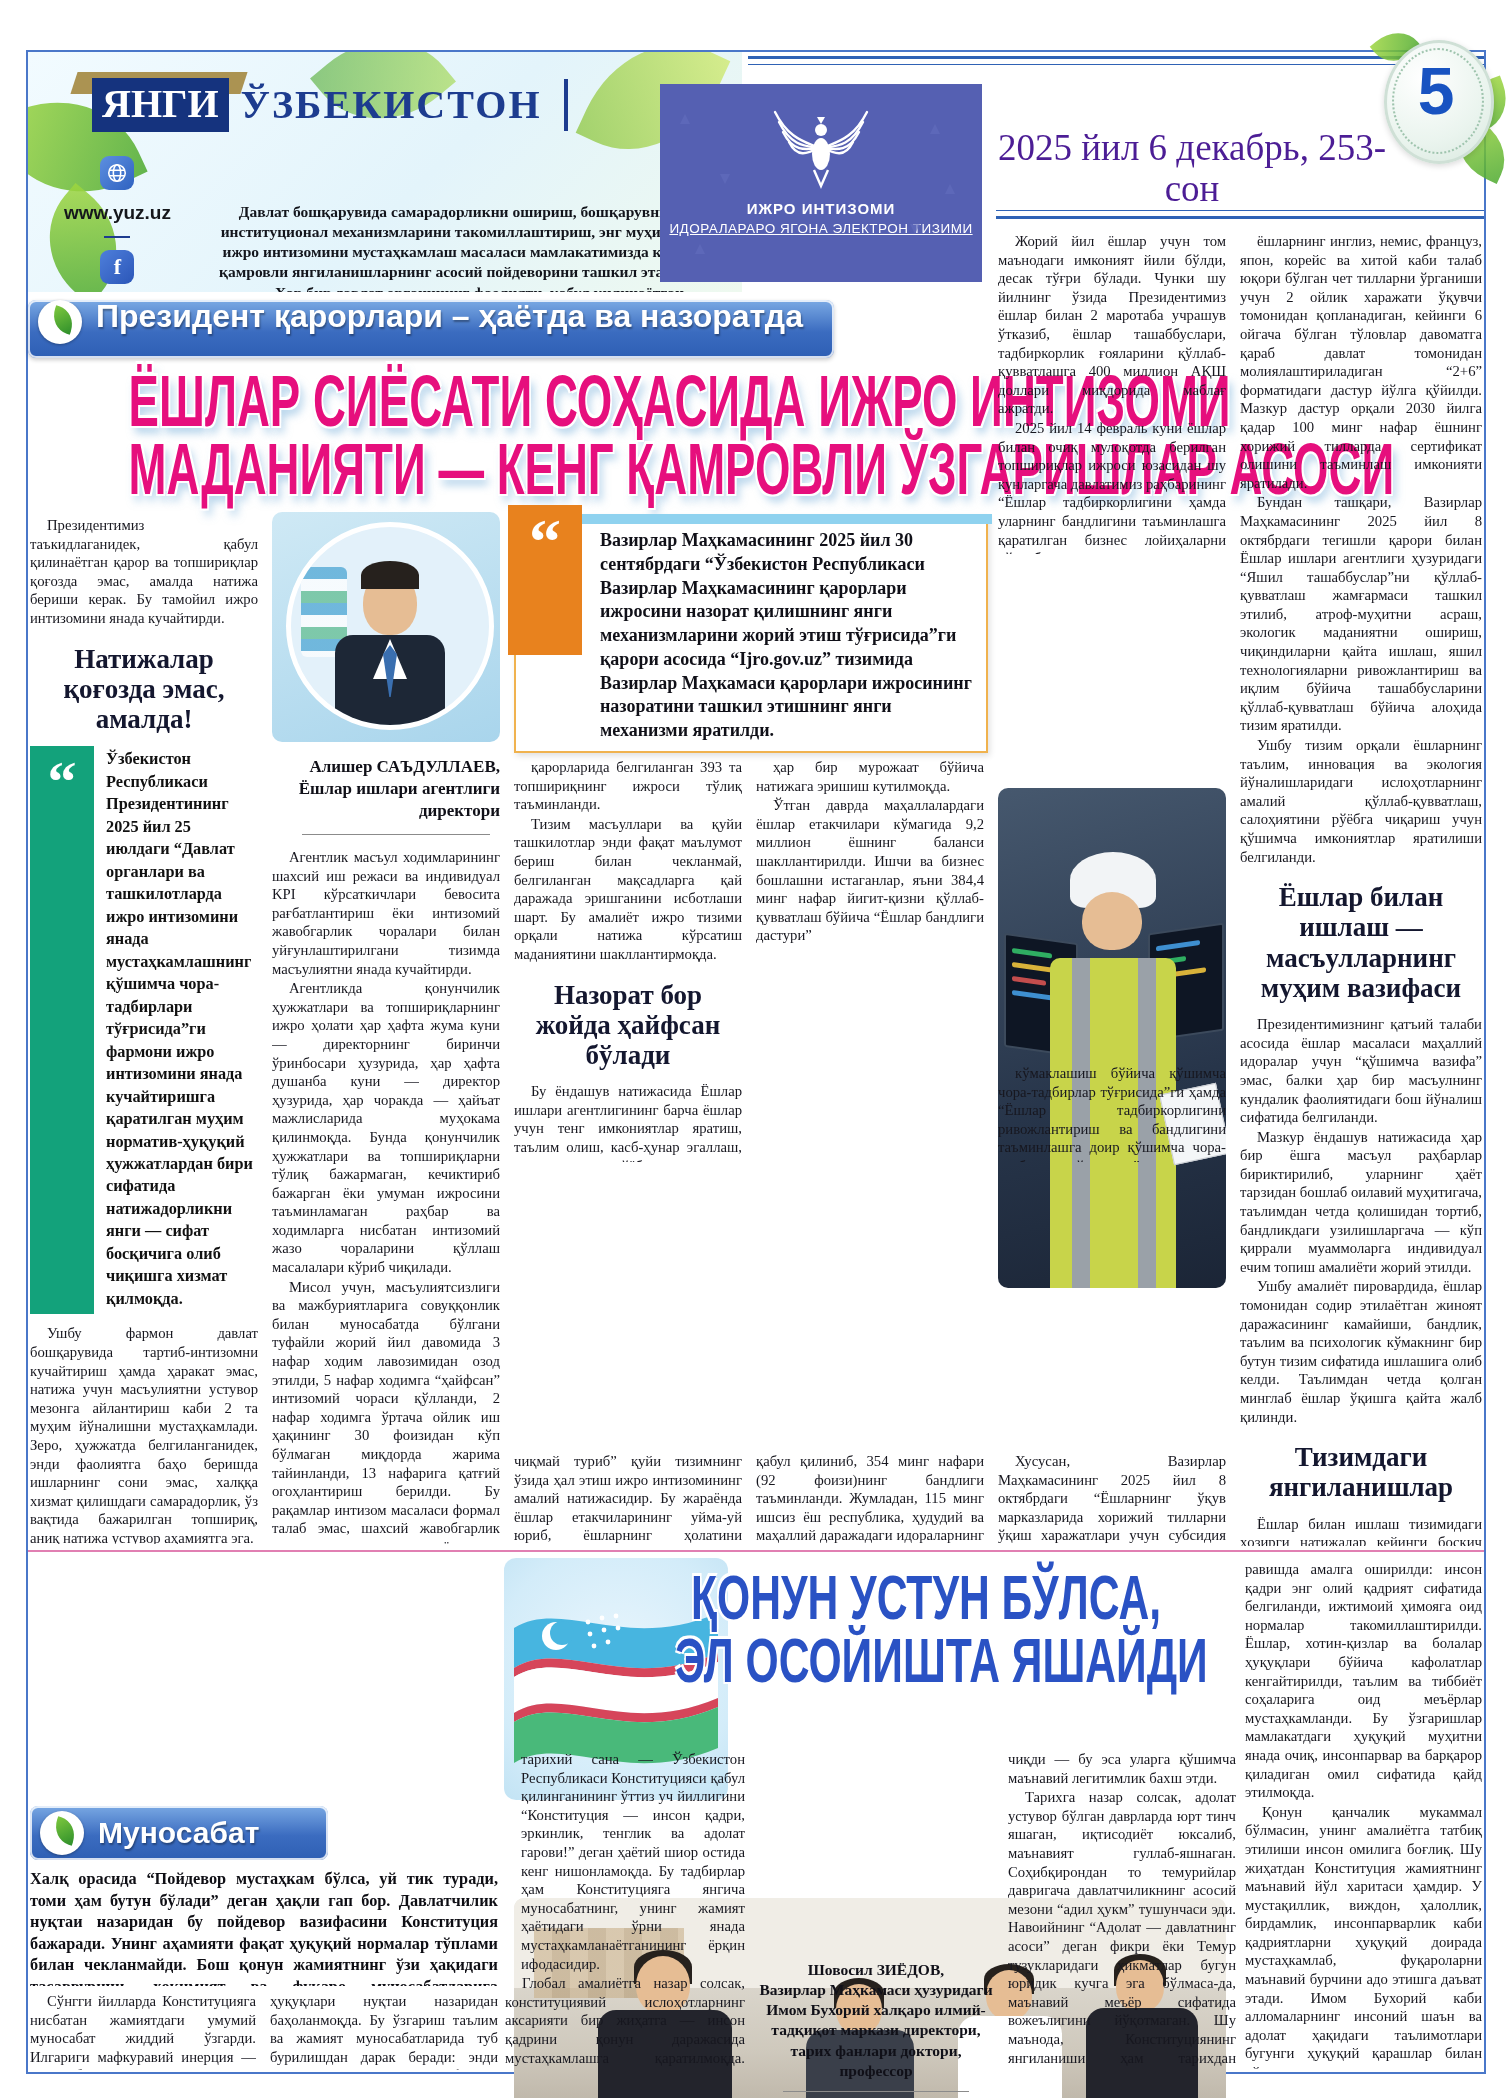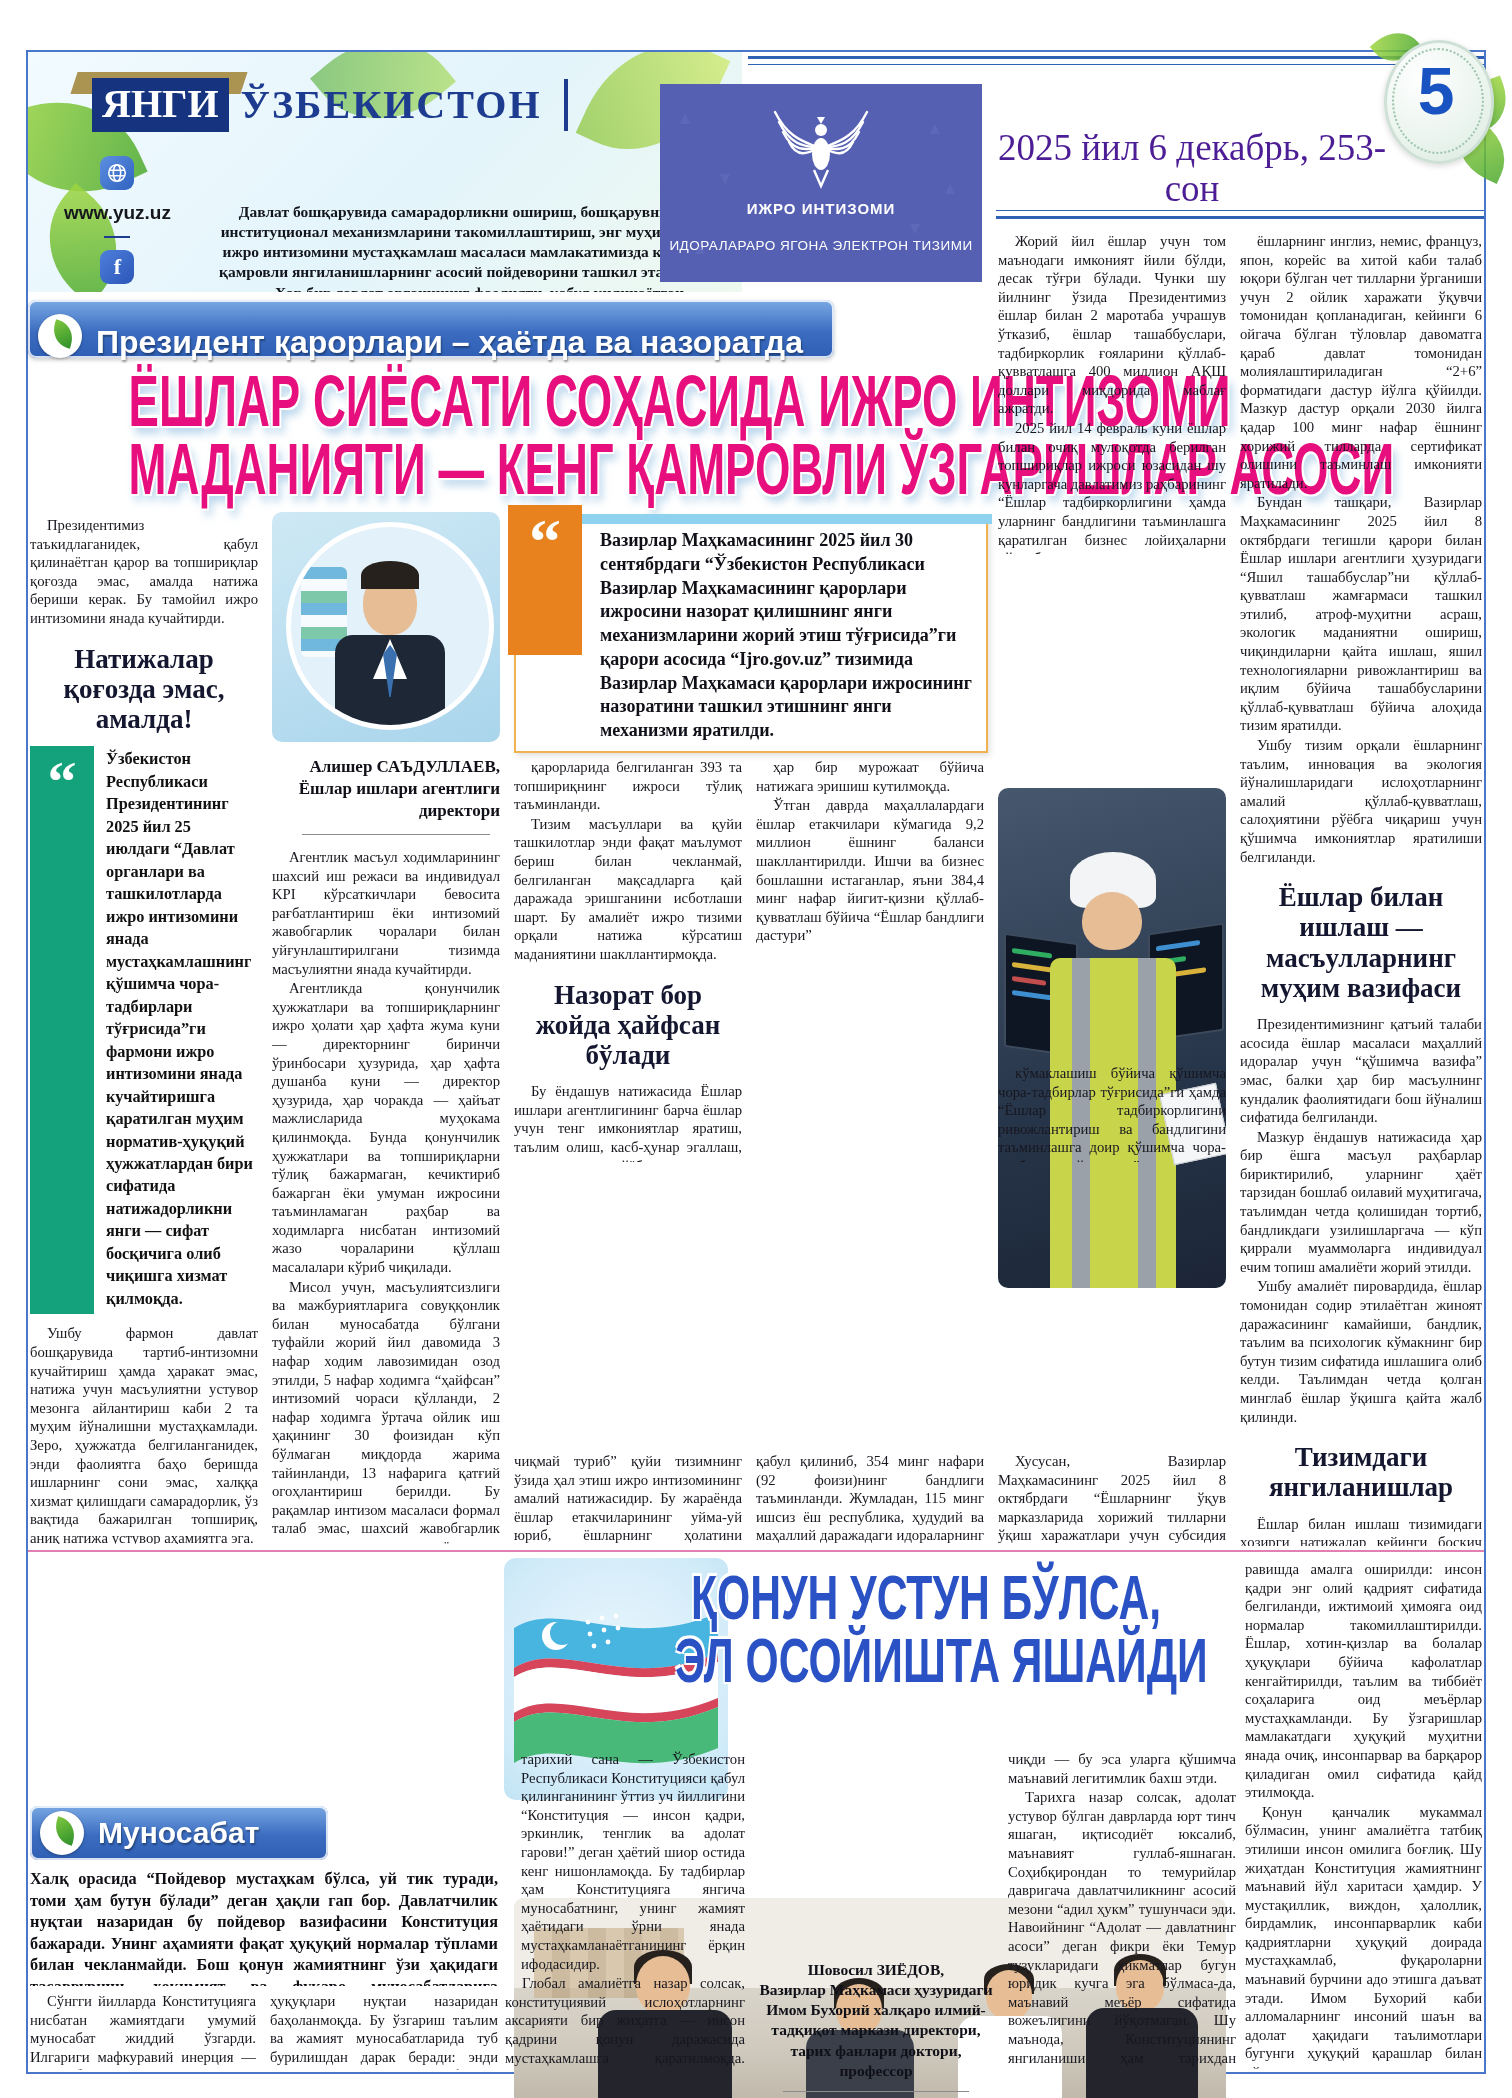--- a/index.html
+++ b/index.html
@@ -20,36 +20,36 @@
   .sq.blue{background:linear-gradient(135deg,#5d8fe0,#2f62c0);}
   .sq.fb{background:linear-gradient(135deg,#4e7fdb,#2b56b8);font:bold 22px "Liberation Serif",serif;}
   .sq.tg{background:linear-gradient(135deg,#58b7ec,#2f7ccc);}
   .sq.ig{background:linear-gradient(135deg,#7b3fd4 0%,#e4347b 55%,#ffb34d 100%);}
   .dash{width:26px;height:0;border-top:2px solid #1d3c8f;}
   .mast-intro{position:absolute;left:188px;top:150px;width:468px;text-align:right;font:bold 15.5px/1.3 "Liberation Serif",serif;color:#13151c;}
   
   .emblem{left:660px;top:84px;width:322px;height:198px;background:#5560b2;color:#fff;text-align:center;overflow:hidden;}
   .emblem .tri{position:absolute;width:10px;height:10px;background:#616cbc;clip-path:polygon(50% 0,100% 100%,0 100%);opacity:.7;}
   .emb-line1{font:bold 15px/1.2 "Liberation Sans",sans-serif;letter-spacing:1px;margin-top:4px;}
-  .emb-line2{font:13.5px/1.2 "Liberation Sans",sans-serif;letter-spacing:.5px;margin-top:20px;}
+  .emb-line2{font:13.5px/1.2 "Liberation Sans",sans-serif;letter-spacing:.5px;margin-top:3px;text-decoration:underline;}
   
   .rule{border-top:3px solid #2f62b5;border-bottom:1px solid #2f62b5;height:5px;}
   .rule2{border-top:1px solid #2f62b5;border-bottom:3px solid #2f62b5;height:5px;}
   .dateline{left:996px;top:128px;width:392px;text-align:center;font:37px/1.1 "Liberation Serif",serif;color:#4c1d95;}
   .badge{left:1382px;top:34px;width:112px;height:154px;}
   .badge .circ{position:absolute;left:2px;top:6px;width:104px;height:118px;border-radius:50%;
      background:radial-gradient(circle at 35% 30%,#ffffff 0%,#eaf4ee 60%,#d8e8de 100%);
      border:3px solid #cfe0d6;box-shadow:0 2px 6px rgba(0,0,0,.15);}
   .badge .ring{position:absolute;left:10px;top:14px;width:88px;height:102px;border-radius:50%;border:2px dotted #9fc4ae;}
   .badge .num{position:absolute;left:0;top:24px;width:108px;text-align:center;font:bold 66px/1 "Liberation Sans",sans-serif;color:#1853c1;}
   
   .banner{left:28px;top:300px;width:806px;height:58px;border-radius:8px;
      background:linear-gradient(180deg,#7baae4 0%,#3b6cc0 55%,#2e5fb4 100%);
      box-shadow:inset 0 0 0 2px rgba(255,255,255,.8),0 2px 4px rgba(0,0,0,.2);
-     display:flex;align-items:flex-end;}
+     display:flex;align-items:flex-start;}
   .banner-label{color:#fff;font:bold 32px/1 "Liberation Sans",sans-serif;margin-left:14px;text-shadow:1px 2px 2px rgba(0,0,0,.35);}
   .eco{width:44px;height:44px;border-radius:50%;background:#fff;margin-left:10px;position:relative;flex:0 0 auto;box-shadow:0 1px 3px rgba(0,0,0,.3);}
   .eco::before{content:"";position:absolute;left:5px;top:5px;width:34px;height:34px;border-radius:50%;background:radial-gradient(circle at 35% 35%,#ffe26a,#f4c javax 0)};
   .eco .ball{position:absolute;left:5px;top:5px;width:34px;height:34px;border-radius:50%;background:radial-gradient(circle at 40% 35%,#ffe26a 0%,#eec23e 60%,#d9a921 100%);}
   .eco .lf{position:absolute;left:14px;top:8px;width:22px;height:24px;background:linear-gradient(135deg,#7ec83e,#2e8f2b);border-radius:0 85% 0 85%;transform:rotate(18deg);}
   
   .headline-pink{left:30px;top:366px;width:986px;text-align:center;}
   .headline-pink .hl{font:bold 57px/1.2 "Liberation Sans",sans-serif;color:#e60f7d;white-space:nowrap;
      transform:scale(.8,1.28);transform-origin:50% 50%;
      text-shadow:2px 2px 0 #fff,-2px -2px 0 #fff,2px -2px 0 #fff,-2px 2px 0 #fff,5px 6px 8px rgba(110,170,215,.55);}

